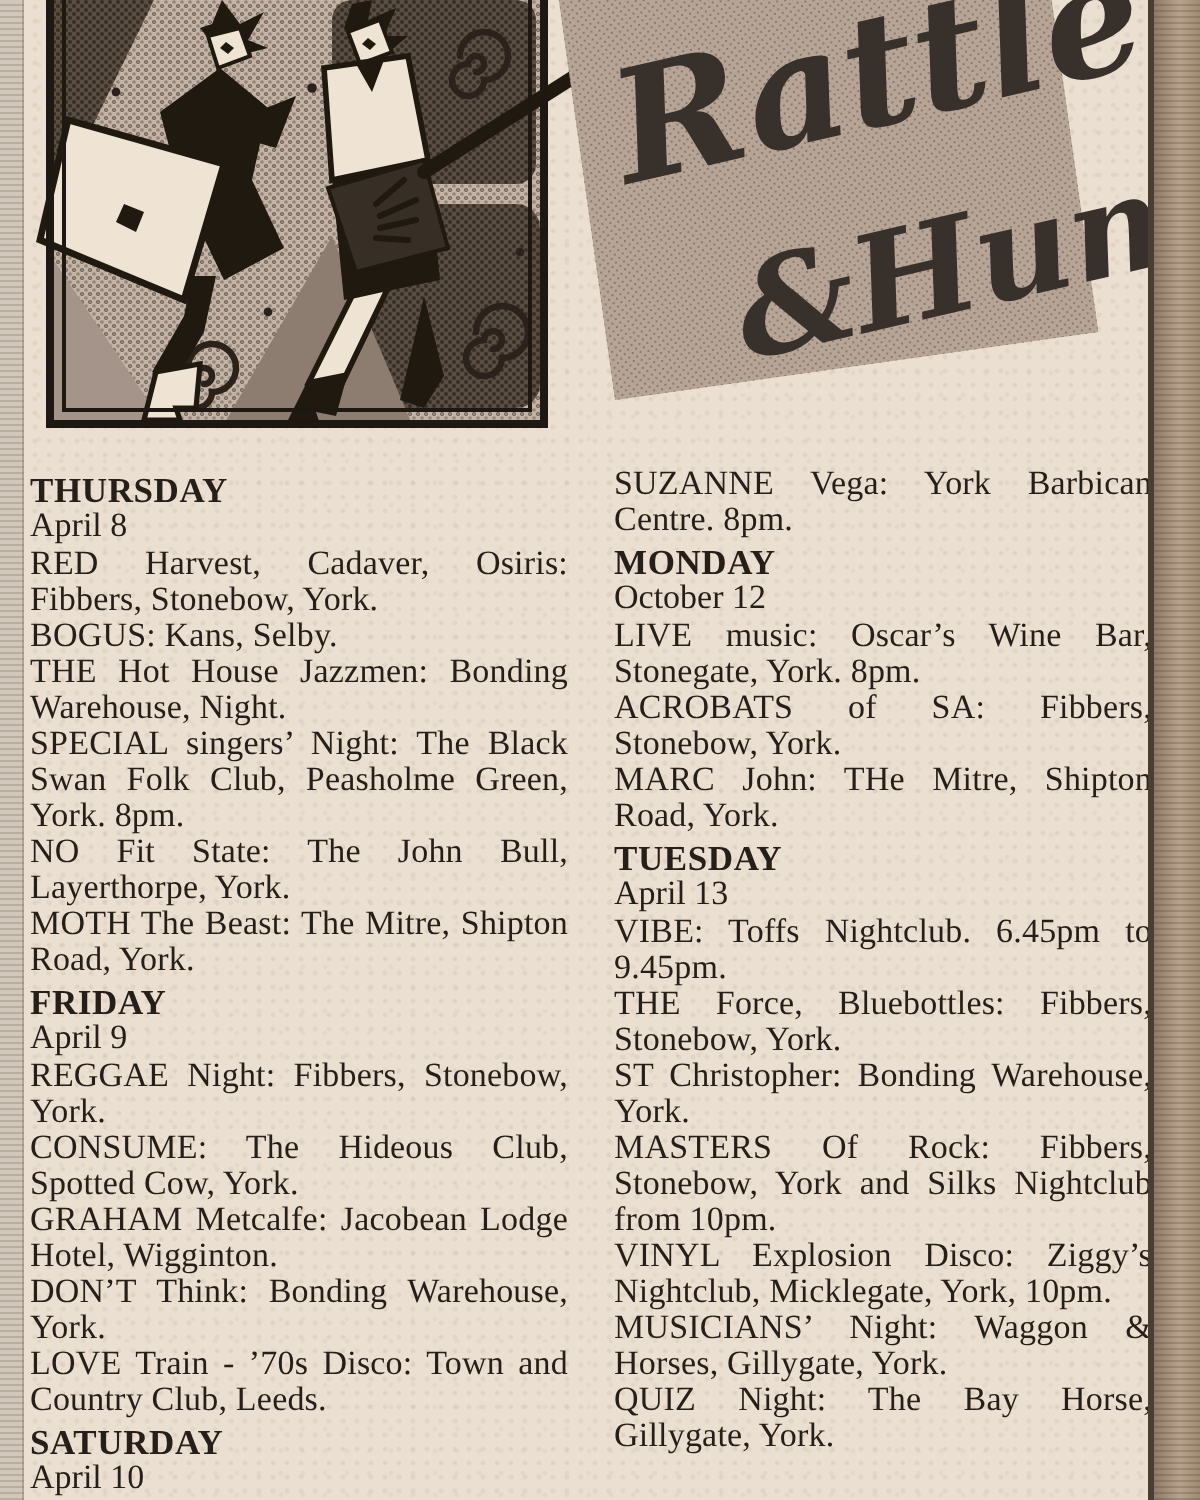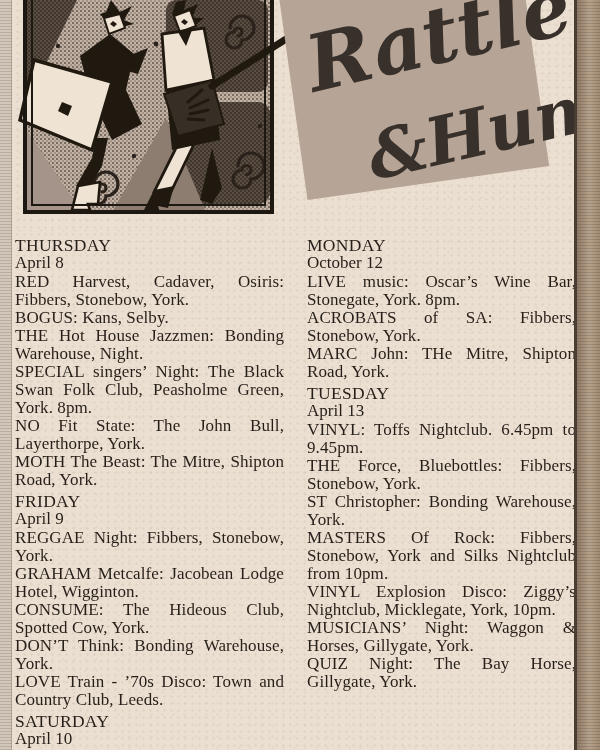--- a/index.html
+++ b/index.html
@@ -45,21 +45,21 @@
   .script-text{
     font-family:"DejaVu Serif", serif;font-style:italic;font-weight:bold;
     fill:#38302a;
   }
   
   .listings{
     position:absolute;left:15px;top:233px;width:562px;height:517px;
     display:flex;gap:23px;overflow:hidden;
   }
   .col{width:269px;overflow:hidden;}
-  .day{font-weight:400;font-size:17.5px;line-height:18px;margin-top:3px;letter-spacing:.3px;}
+  .day{font-weight:700;font-size:17.5px;line-height:18px;margin-top:3px;letter-spacing:.3px;}
   .date{font-weight:400;font-size:17px;line-height:18px;margin-bottom:1px;}
   .event{
     margin:0;font-size:17px;line-height:18px;
     text-align:justify;text-justify:inter-word;
     letter-spacing:.1px;
   }
 </style>
 </head>
 <body>
 
@@ -168,37 +168,38 @@
         <div class="date">April 8</div>
         <p class="event">RED Harvest, Cadaver, Osiris: Fibbers, Stonebow, York.</p>
         <p class="event">BOGUS: Kans, Selby.</p>
         <p class="event">THE Hot House Jazzmen: Bonding Warehouse, Night.</p>
         <p class="event">SPECIAL singers’ Night: The Black Swan Folk Club, Peasholme Green, York. 8pm.</p>
         <p class="event">NO Fit State: The John Bull, Layerthorpe, York.</p>
         <p class="event">MOTH The Beast: The Mitre, Shipton Road, York.</p>
         <div class="day">FRIDAY</div>
         <div class="date">April 9</div>
         <p class="event">REGGAE Night: Fibbers, Stonebow, York.</p>
+        <p class="event">CONSUME: The Hideous Club, Spotted Cow, York.</p>
         <p class="event">GRAHAM Metcalfe: Jacobean Lodge Hotel, Wigginton.</p>
-        <p class="event">CONSUME: The Hideous Club, Spotted Cow, York.</p>
         <p class="event">DON’T Think: Bonding Warehouse, York.</p>
         <p class="event">LOVE Train - ’70s Disco: Town and Country Club, Leeds.</p>
         <div class="day">SATURDAY</div>
         <div class="date">April 10</div>
         <p class="event">DR. AND The Medics(eye):</p>
       </div>
     <div class="col" id="col-1">
+        <p class="event">SUZANNE Vega: York Barbican Centre. 8pm.</p>
         <div class="day">MONDAY</div>
         <div class="date">October 12</div>
         <p class="event">LIVE music: Oscar’s Wine Bar, Stonegate, York. 8pm.</p>
         <p class="event">ACROBATS of SA: Fibbers, Stonebow, York.</p>
         <p class="event">MARC John: THe Mitre, Shipton Road, York.</p>
         <div class="day">TUESDAY</div>
         <div class="date">April 13</div>
-        <p class="event">VINYL: Toffs Nightclub. 6.45pm to 9.45pm.</p>
+        <p class="event">VIBE: Toffs Nightclub. 6.45pm to 9.45pm.</p>
         <p class="event">THE Force, Bluebottles: Fibbers, Stonebow, York.</p>
         <p class="event">ST Christopher: Bonding Warehouse, York.</p>
         <p class="event">MASTERS Of Rock: Fibbers, Stonebow, York and Silks Nightclub from 10pm.</p>
         <p class="event">VINYL Explosion Disco: Ziggy’s Nightclub, Micklegate, York, 10pm.</p>
         <p class="event">MUSICIANS’ Night: Waggon &amp; Horses, Gillygate, York.</p>
         <p class="event">QUIZ Night: The Bay Horse, Gillygate, York.</p>
       </div>
   </div>
 
   <div class="edge-right"></div>

